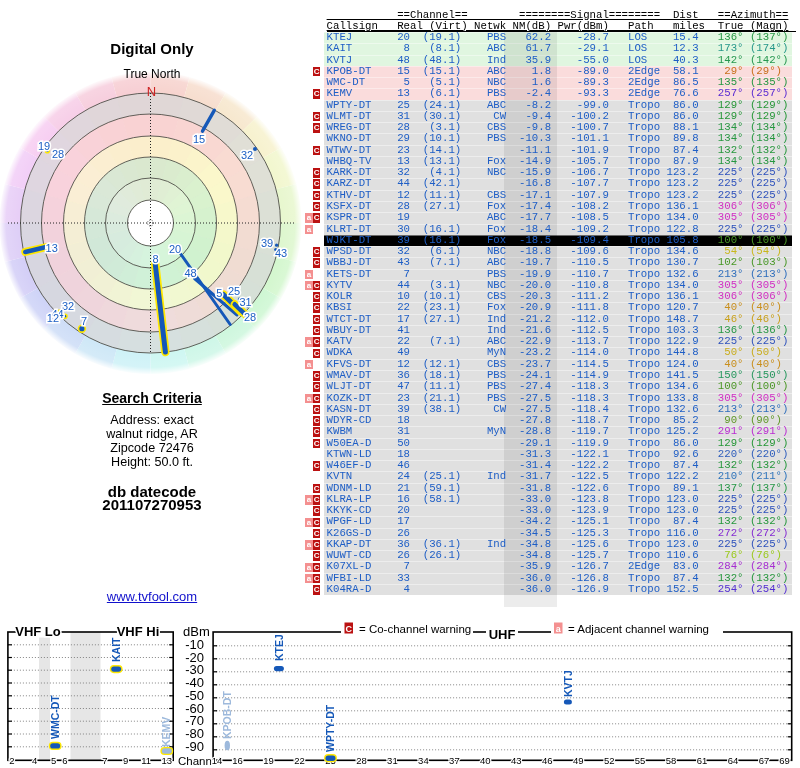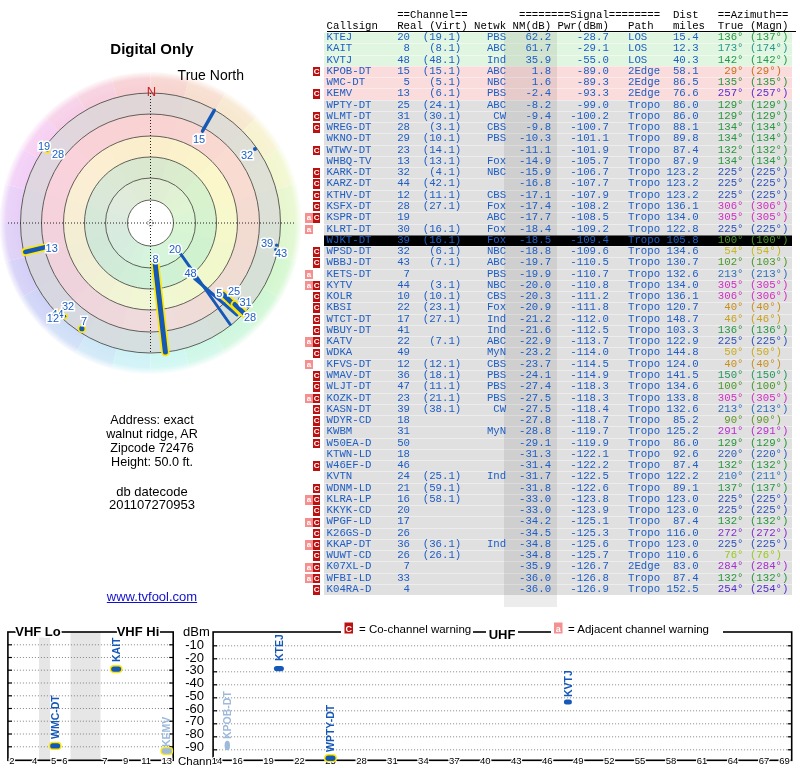--- a/index.html
+++ b/index.html
@@ -1,21 +1,21 @@
 <!DOCTYPE html>
 <html><head><meta charset="utf-8"><style>
 * { margin:0; padding:0; box-sizing:border-box; }
 html,body { width:800px; height:768px; background:#fff; font-family:"Liberation Sans", sans-serif; }
 #page { position:relative; width:800px; height:768px; overflow:hidden; }
 svg.lay { position:absolute; left:0; top:0; }
 .tr { height:11.27px; box-shadow: inset 0 0.8px 0 rgba(255,255,255,0.55); }
 pre.tl { font-family:"Liberation Mono", monospace; font-size:10.7px; line-height:11.27px; color:#1e5ec6; margin:0; position:relative; z-index:2; padding-left:3.1px; }
 #tbl { position:absolute; left:323.5px; top:32.0px; width:468px; }
 #stripe { position:absolute; left:180.5px; top:0; width:53px; height:574.8px; background:rgba(0,0,0,0.075); z-index:1; }
-#hdr { position:absolute; left:326.6px; top:9.5px; }
+#hdr { position:absolute; left:326.6px; top:9.5px;text-decoration:underline; }
 #hdr pre { font-family:"Liberation Mono", monospace; font-size:10.7px; line-height:11.27px; color:#000; margin:0; }
 #hdrline { position:absolute; left:326.6px; top:31.4px; width:469px; height:1px; background:#000; }
 .mc, .ma { position:absolute; width:7.5px; height:9.6px; background:#bb1111; color:#fff; font-size:8px; font-weight:bold; text-align:center; line-height:9.6px; z-index:3; }
 .mc { left:312.8px; }
 .ma { left:305.3px; background:#f49090; }
 .lt { position:absolute; text-align:center; color:#000; }
 </style></head>
 <body>
 <div id="page">
 <svg class="lay" width="800" height="768" viewBox="0 0 800 768">
@@ -266,23 +266,24 @@
 <text x="230.9" y="739.0" transform="rotate(-90 230.9 739.0)" font-size="10.5" font-weight="bold" fill="#9db9dc" font-family="Liberation Sans, sans-serif">KPOB-DT</text>
 <rect x="273.9" y="665.9" width="10.0" height="5.4" rx="2.7" fill="#1558b8"></rect>
 <text x="282.5" y="661.0" transform="rotate(-90 282.5 661.0)" font-size="10.5" font-weight="bold" fill="#1558b8" font-family="Liberation Sans, sans-serif">KTEJ</text>
 <rect x="324.1" y="754.1" width="12.8" height="8.2" rx="4.1" fill="#ffe800"></rect>
       <rect x="325.5" y="755.5" width="10.0" height="5.4" rx="2.7" fill="#1558b8"></rect>
 <text x="334.1" y="752.0" transform="rotate(-90 334.1 752.0)" font-size="10.5" font-weight="bold" fill="#1558b8" font-family="Liberation Sans, sans-serif">WPTY-DT</text>
 <rect x="563.9" y="699.6" width="8.0" height="5.0" rx="2.5" fill="#1558b8"></rect>
 <text x="571.5" y="697.0" transform="rotate(-90 571.5 697.0)" font-size="10.5" font-weight="bold" fill="#1558b8" font-family="Liberation Sans, sans-serif">KVTJ</text>
 </svg>
 <div class="lt" style="left:60px;top:40px;width:184px;font-size:15px;font-weight:bold;">Digital Only</div>
-<div class="lt" style="left:60px;top:66.5px;width:184px;font-size:14px;text-align:right;">True North</div>
+<div class="lt" style="left:60px;top:66.5px;width:184px;font-size:12px;">True North</div>
+<div class="lt" style="left:60px;top:390px;width:184px;font-size:14px;font-weight:bold;text-decoration:underline;">Search Criteria</div>
 <div class="lt" style="left:60px;top:413px;width:184px;font-size:12.6px;line-height:14px;">Address: exact<br>walnut ridge, AR<br>Zipcode 72476<br>Height: 50.0 ft.</div>
-<div class="lt" style="left:60px;top:486px;width:184px;font-size:13px;line-height:12.7px;">db datecode<br>201107270953</div>
+<div class="lt" style="left:60px;top:486px;width:184px;font-size:15px;line-height:12.7px;font-weight:bold;">db datecode<br>201107270953</div>
 <div class="lt" style="left:60px;top:589px;width:184px;font-size:13px;"><span style="color:#1111cc;text-decoration:underline;">www.tvfool.com</span></div>
 <div id="hdr">
       <pre>&nbsp;&nbsp;&nbsp;&nbsp;&nbsp;&nbsp;&nbsp;&nbsp;&nbsp;&nbsp;&nbsp;==Channel==&nbsp;&nbsp;&nbsp;&nbsp;&nbsp;&nbsp;&nbsp;&nbsp;========Signal========&nbsp;&nbsp;Dist&nbsp;&nbsp;&nbsp;==Azimuth==
 Callsign&nbsp;&nbsp;&nbsp;Real&nbsp;(Virt)&nbsp;Netwk&nbsp;NM(dB)&nbsp;Pwr(dBm)&nbsp;&nbsp;&nbsp;Path&nbsp;&nbsp;&nbsp;miles&nbsp;&nbsp;True&nbsp;(Magn)</pre>
     </div>
 <div id="hdrline"></div>
 <div id="tbl">
 <div id="stripe"></div>
 <div class="tr" style="background:#e0f6e0">
         <pre class="tl">KTEJ&nbsp;&nbsp;&nbsp;&nbsp;&nbsp;&nbsp;&nbsp;20&nbsp;&nbsp;(19.1)&nbsp;&nbsp;&nbsp;&nbsp;PBS&nbsp;&nbsp;&nbsp;62.2&nbsp;&nbsp;&nbsp;&nbsp;-28.7&nbsp;&nbsp;&nbsp;LOS&nbsp;&nbsp;&nbsp;&nbsp;15.4<span style="color:hsl(136,60%,37%)">&nbsp;&nbsp;&nbsp;136°&nbsp;(137°)</span></pre>

